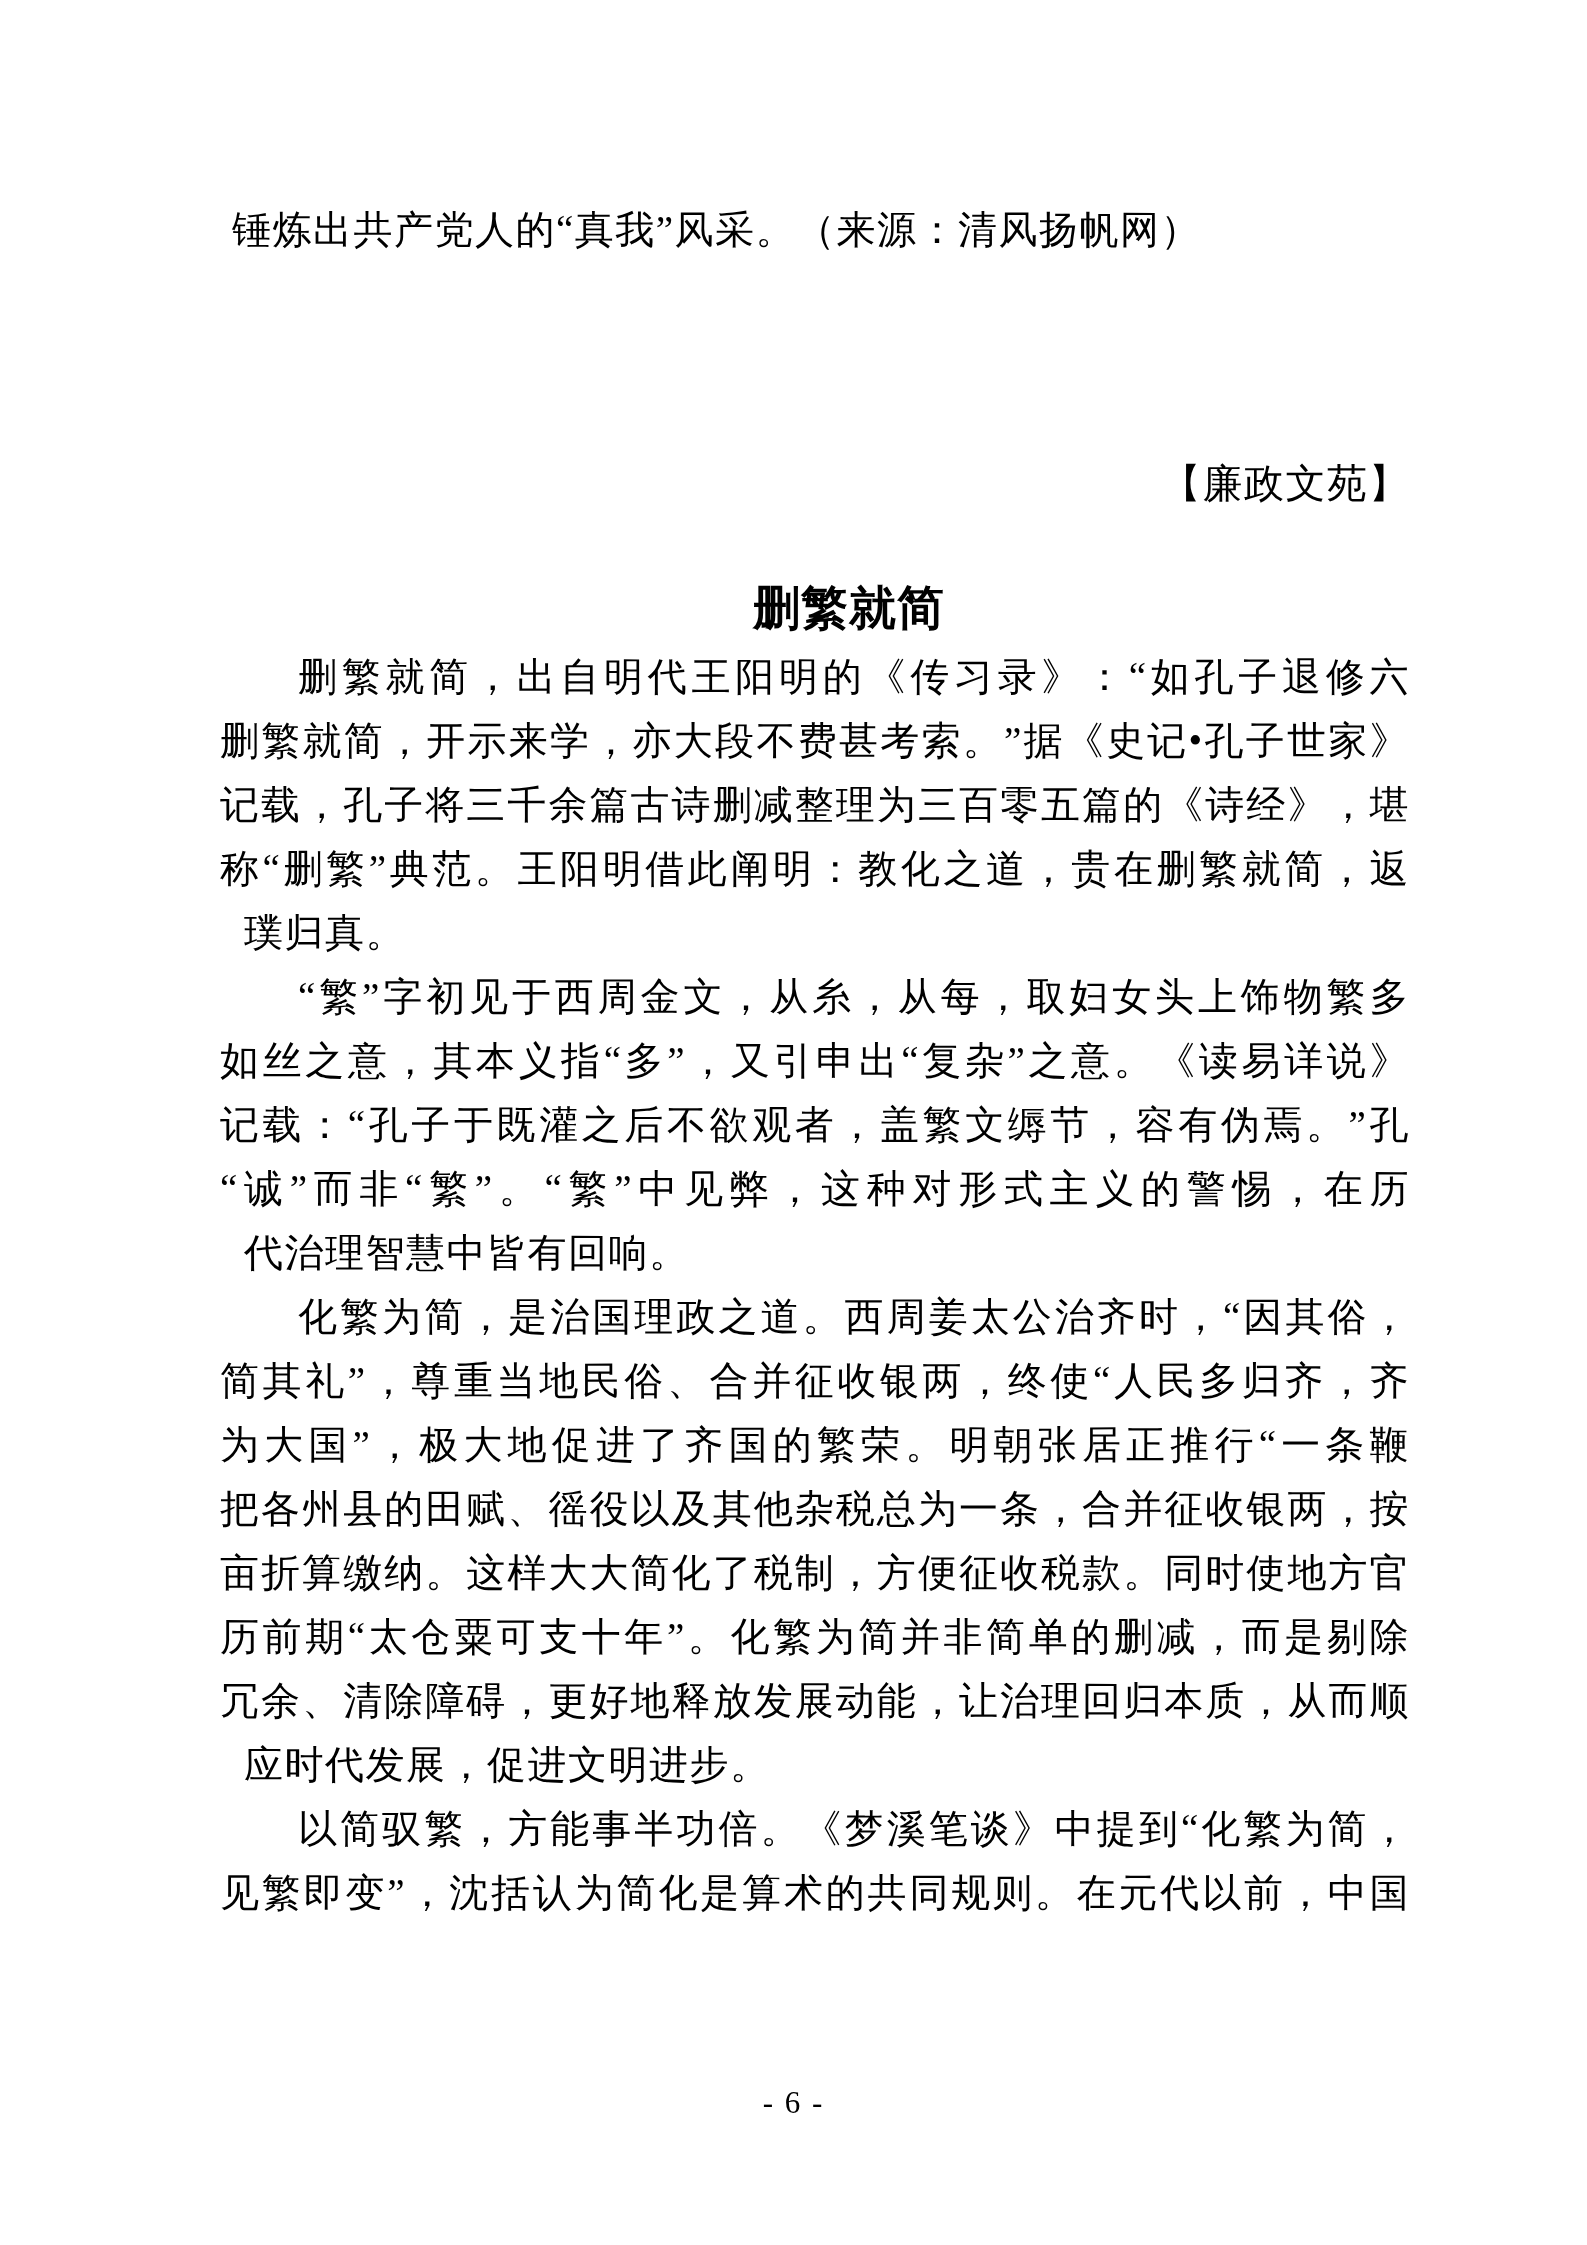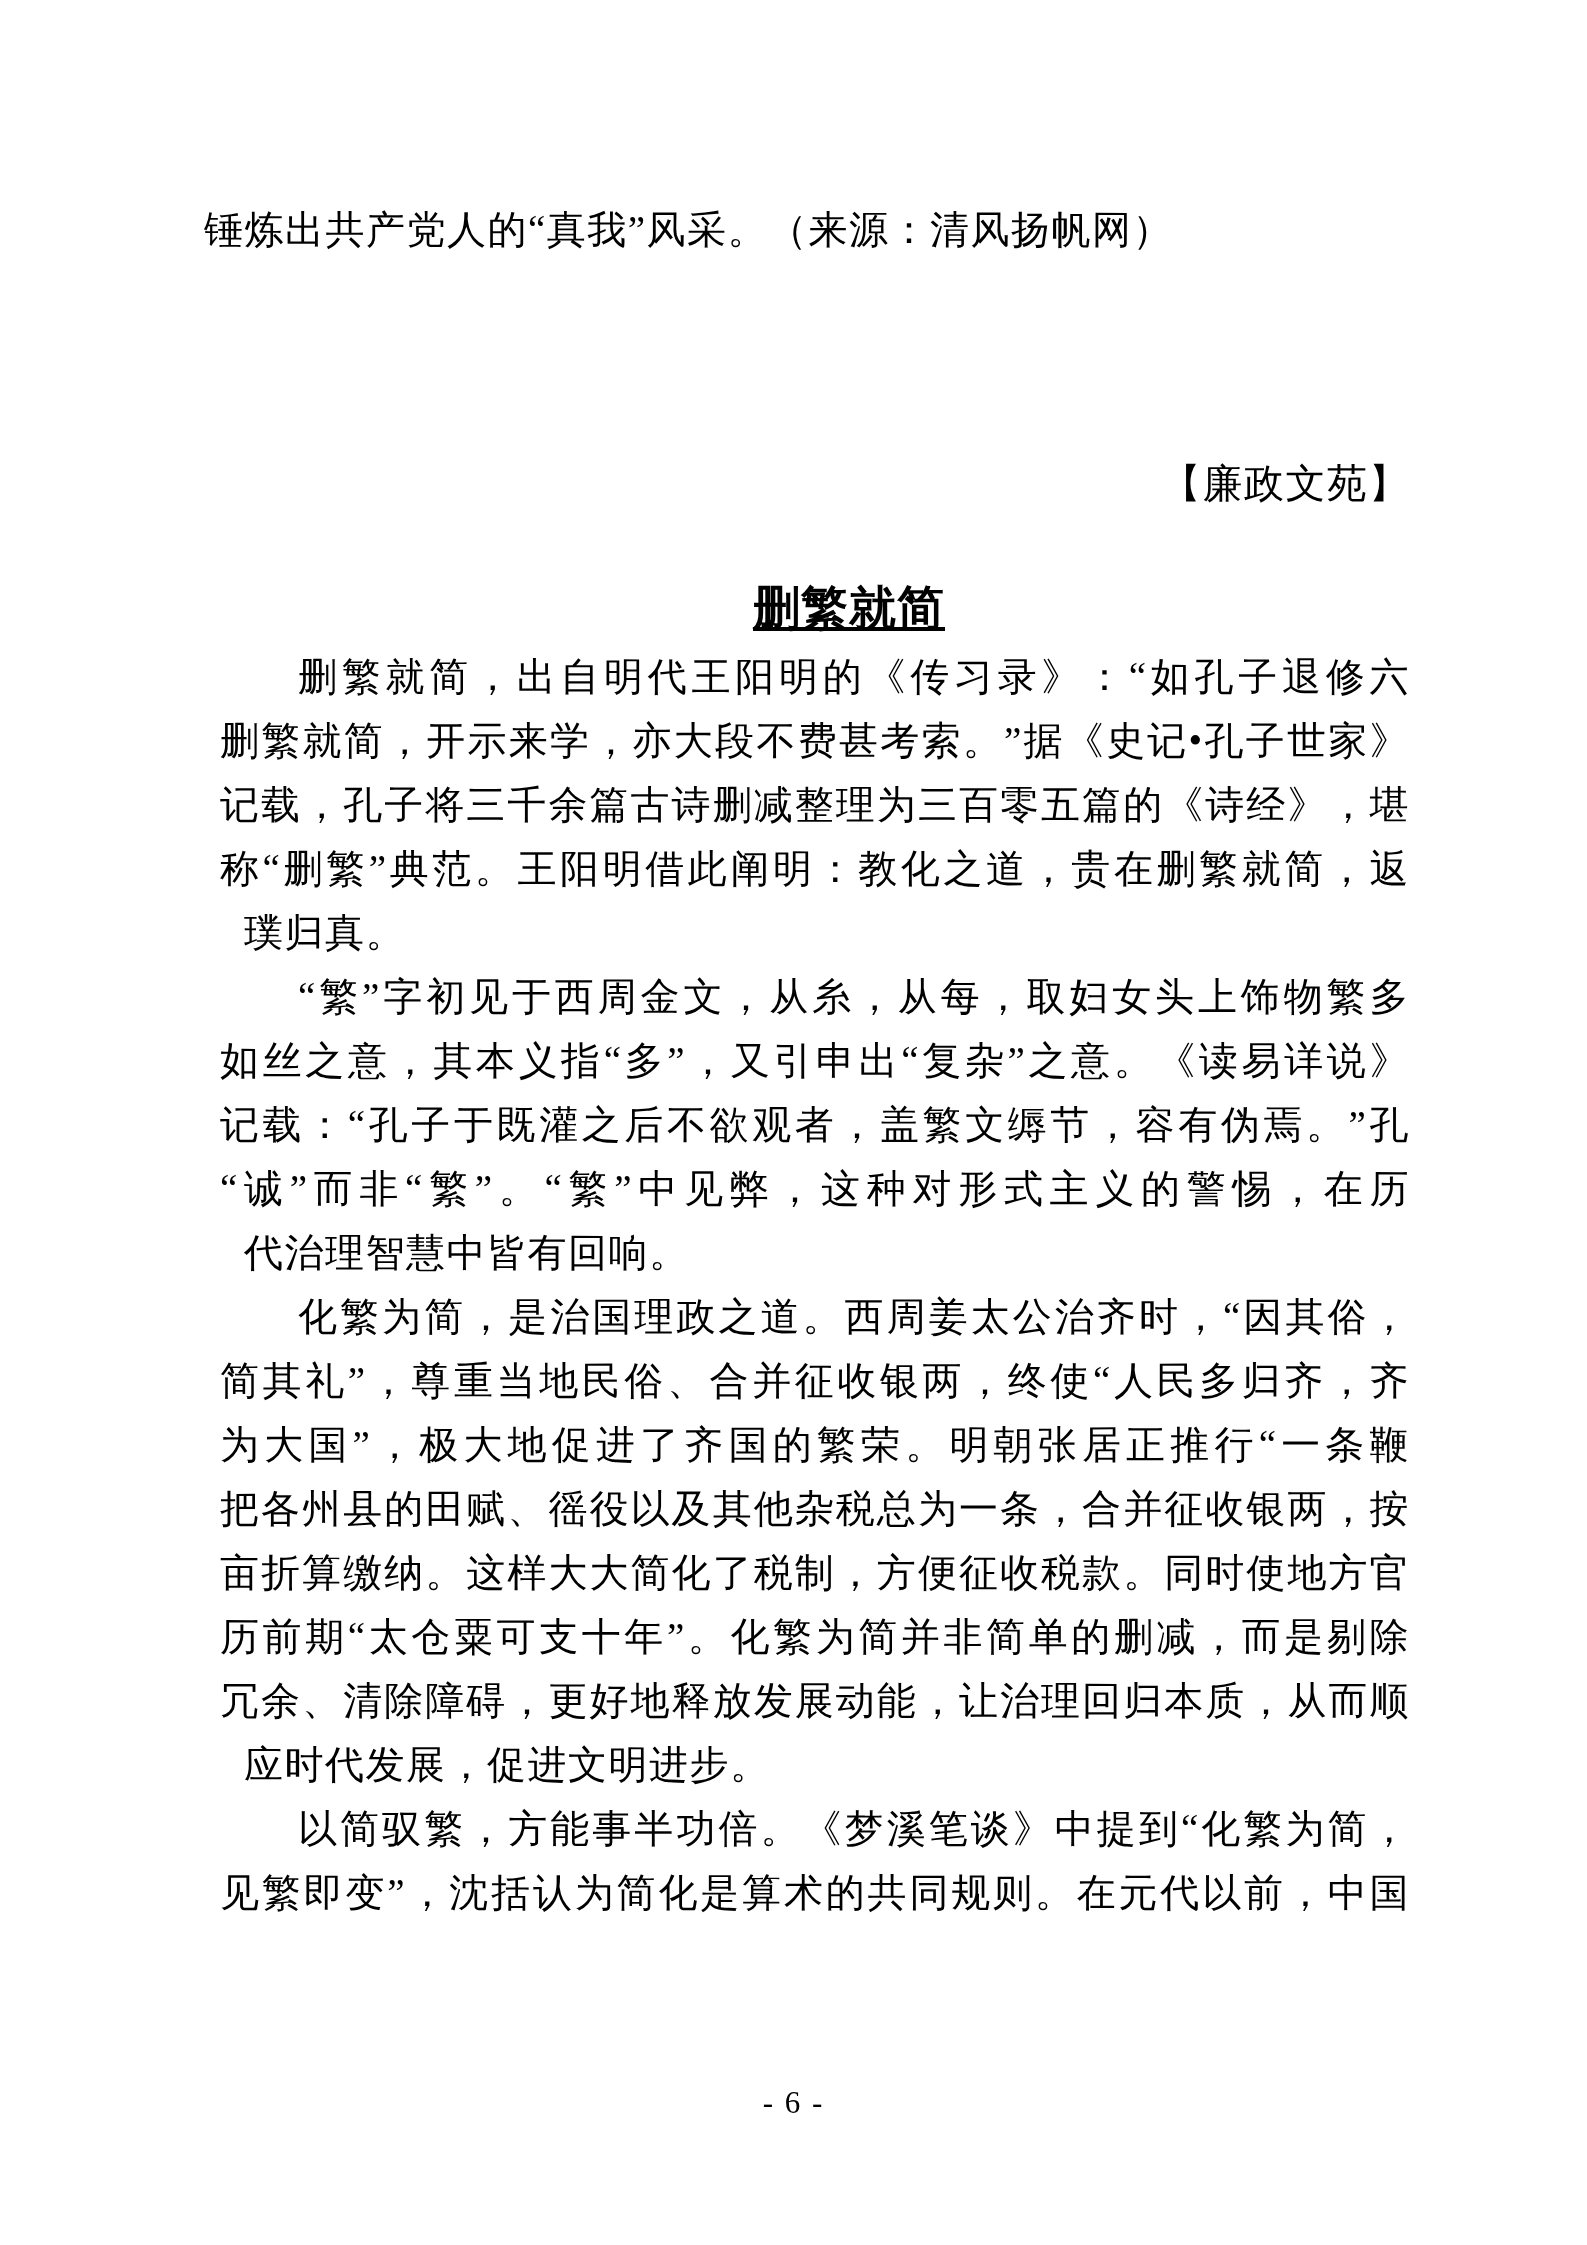--- a/index.html
+++ b/index.html
@@ -12,21 +12,21 @@
     width: 1587px;
     height: 2245px;
     background: #ffffff;
     color: #000000;
     font-family: "Liberation Serif", "DejaVu Serif", serif;
     overflow: hidden;
   }
   .continuation {
     position: absolute;
     top: 198px;
-    left: 204px;
+    left: 232px;
     width: 1190px;
     font-size: 39px;
     line-height: 64px;
     letter-spacing: 1.5px;
     text-align: left;
     height: 64px;
     overflow: hidden;
   }
   .section-header {
     position: absolute;
@@ -47,21 +47,20 @@
     width: 1190px;
     margin: 0;
     font-size: 47px;
     font-weight: bold;
     line-height: 70px;
     text-align: center;
     text-indent: 68px;
     letter-spacing: 1px;
     height: 70px;
     overflow: hidden;
-    text-decoration: underline;
   }
   .article-body {
     position: absolute;
     top: 645px;
     left: 220px;
     width: 1190px;
   }
   .paragraph {
     margin: 0;
     padding: 0;

